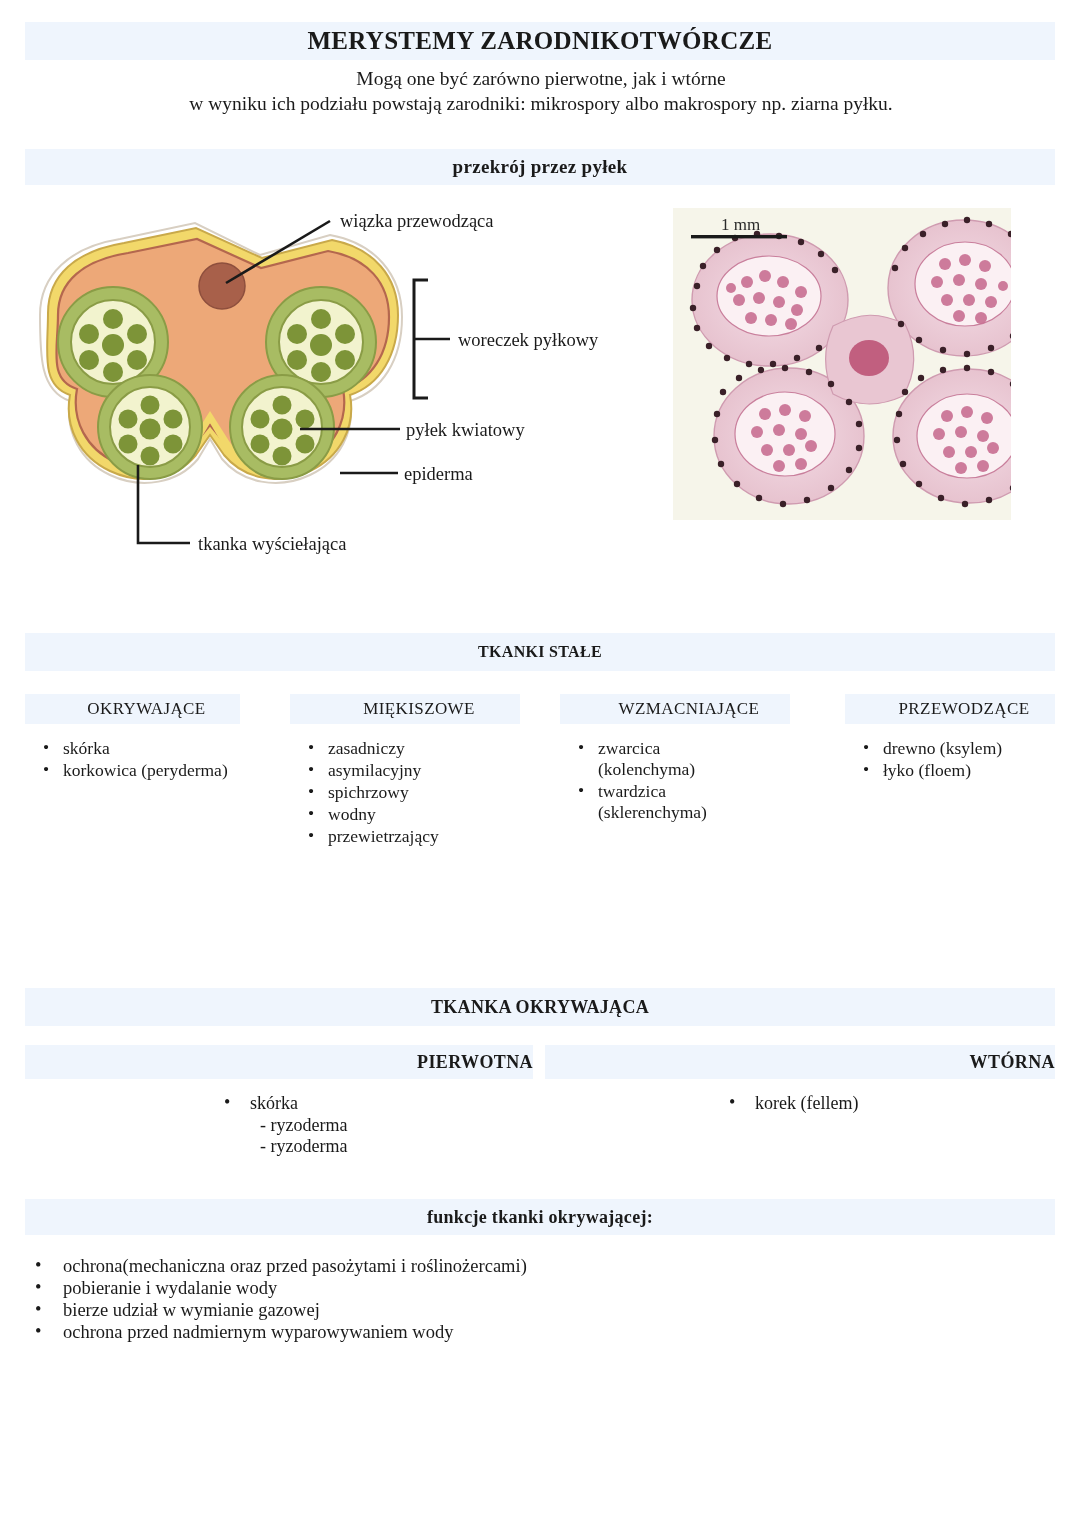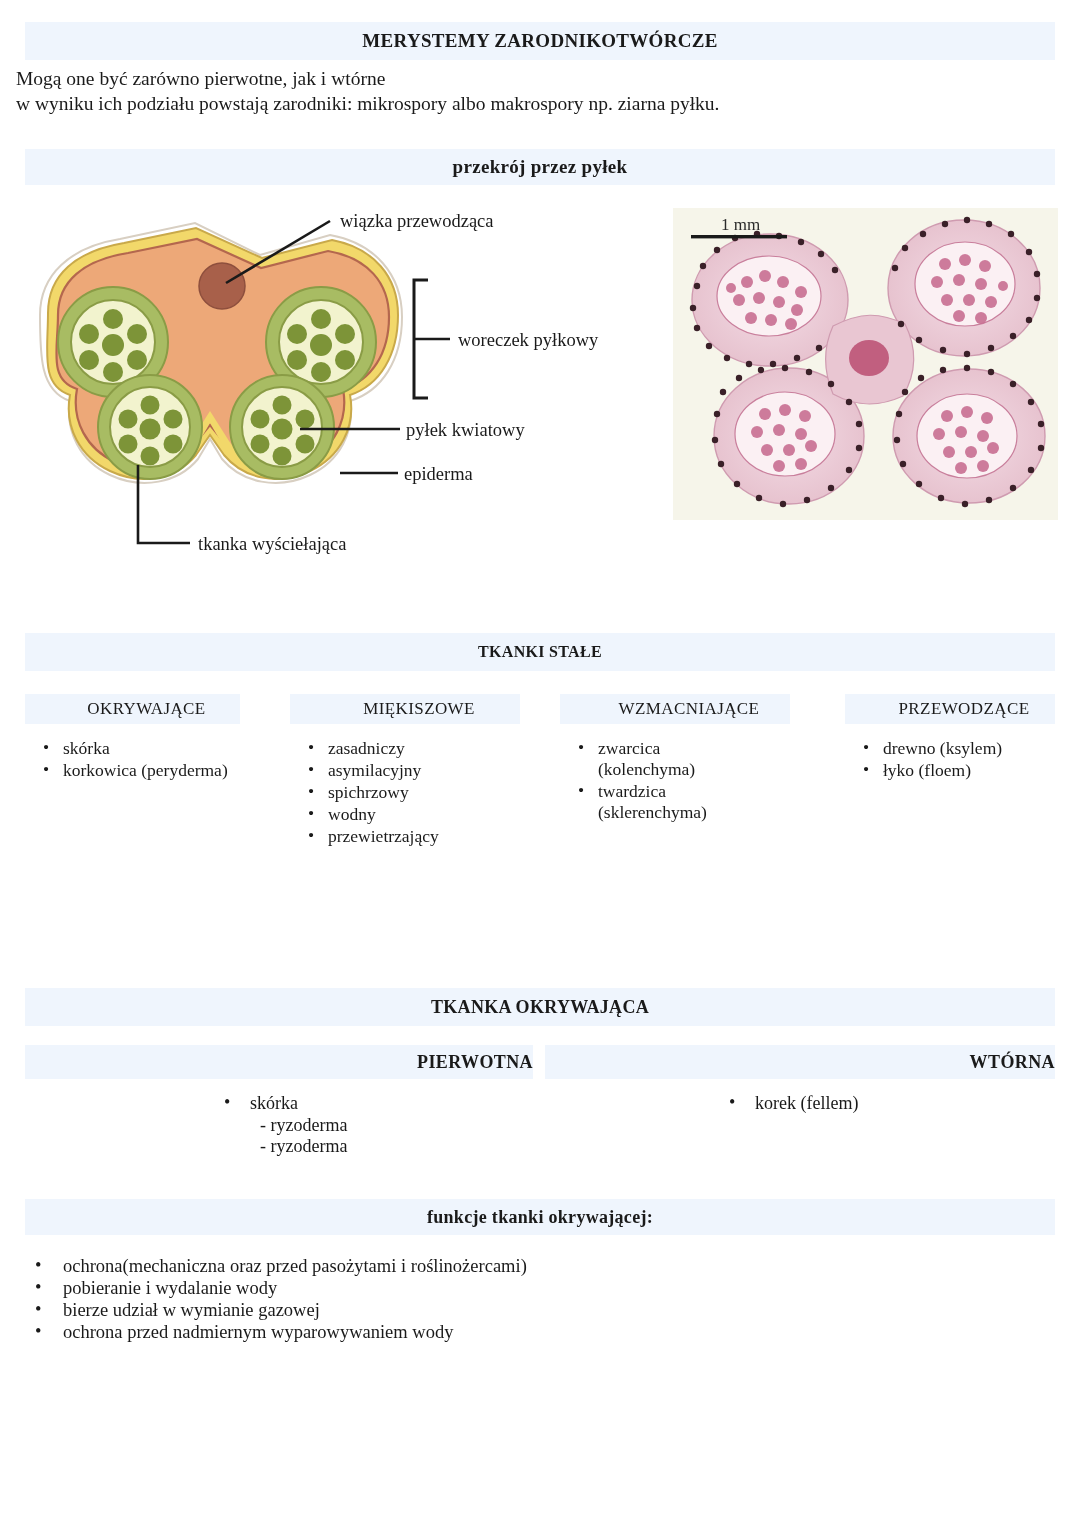--- a/index.html
+++ b/index.html
@@ -24,30 +24,31 @@
     display: flex;
     align-items: center;
     justify-content: center;
     font-weight: bold;
     letter-spacing: 0.3px;
   }
 
   .title-main {
     height: 38px;
     top: 22px;
-    font-size: 19px;
+    font-size: 25px;
   }
 
   .intro {
     position: absolute;
-    left: 16px;
+    left: 31px;
     top: 66px;
     width: 1020px;
     font-size: 19.5px;
     line-height: 25px;
+    text-align: center;
   }
   .intro div { white-space: nowrap; }
 
   .title-przekroj {
     height: 36px;
     top: 149px;
     font-size: 19px;
   }
 
   
@@ -64,21 +65,21 @@
     top: 0px;
     width: 650px;
     height: 370px;
   }
   .diagram svg { display: block; }
 
   .micro {
     position: absolute;
     left: 673px;
     top: 13px;
-    width: 385px;
+    width: 338px;
     height: 312px;
     background: #ef4444;
     overflow: hidden;
   }
   .micro svg { display: block; }
 
   
   .title-stale {
     height: 38px;
     top: 633px;

